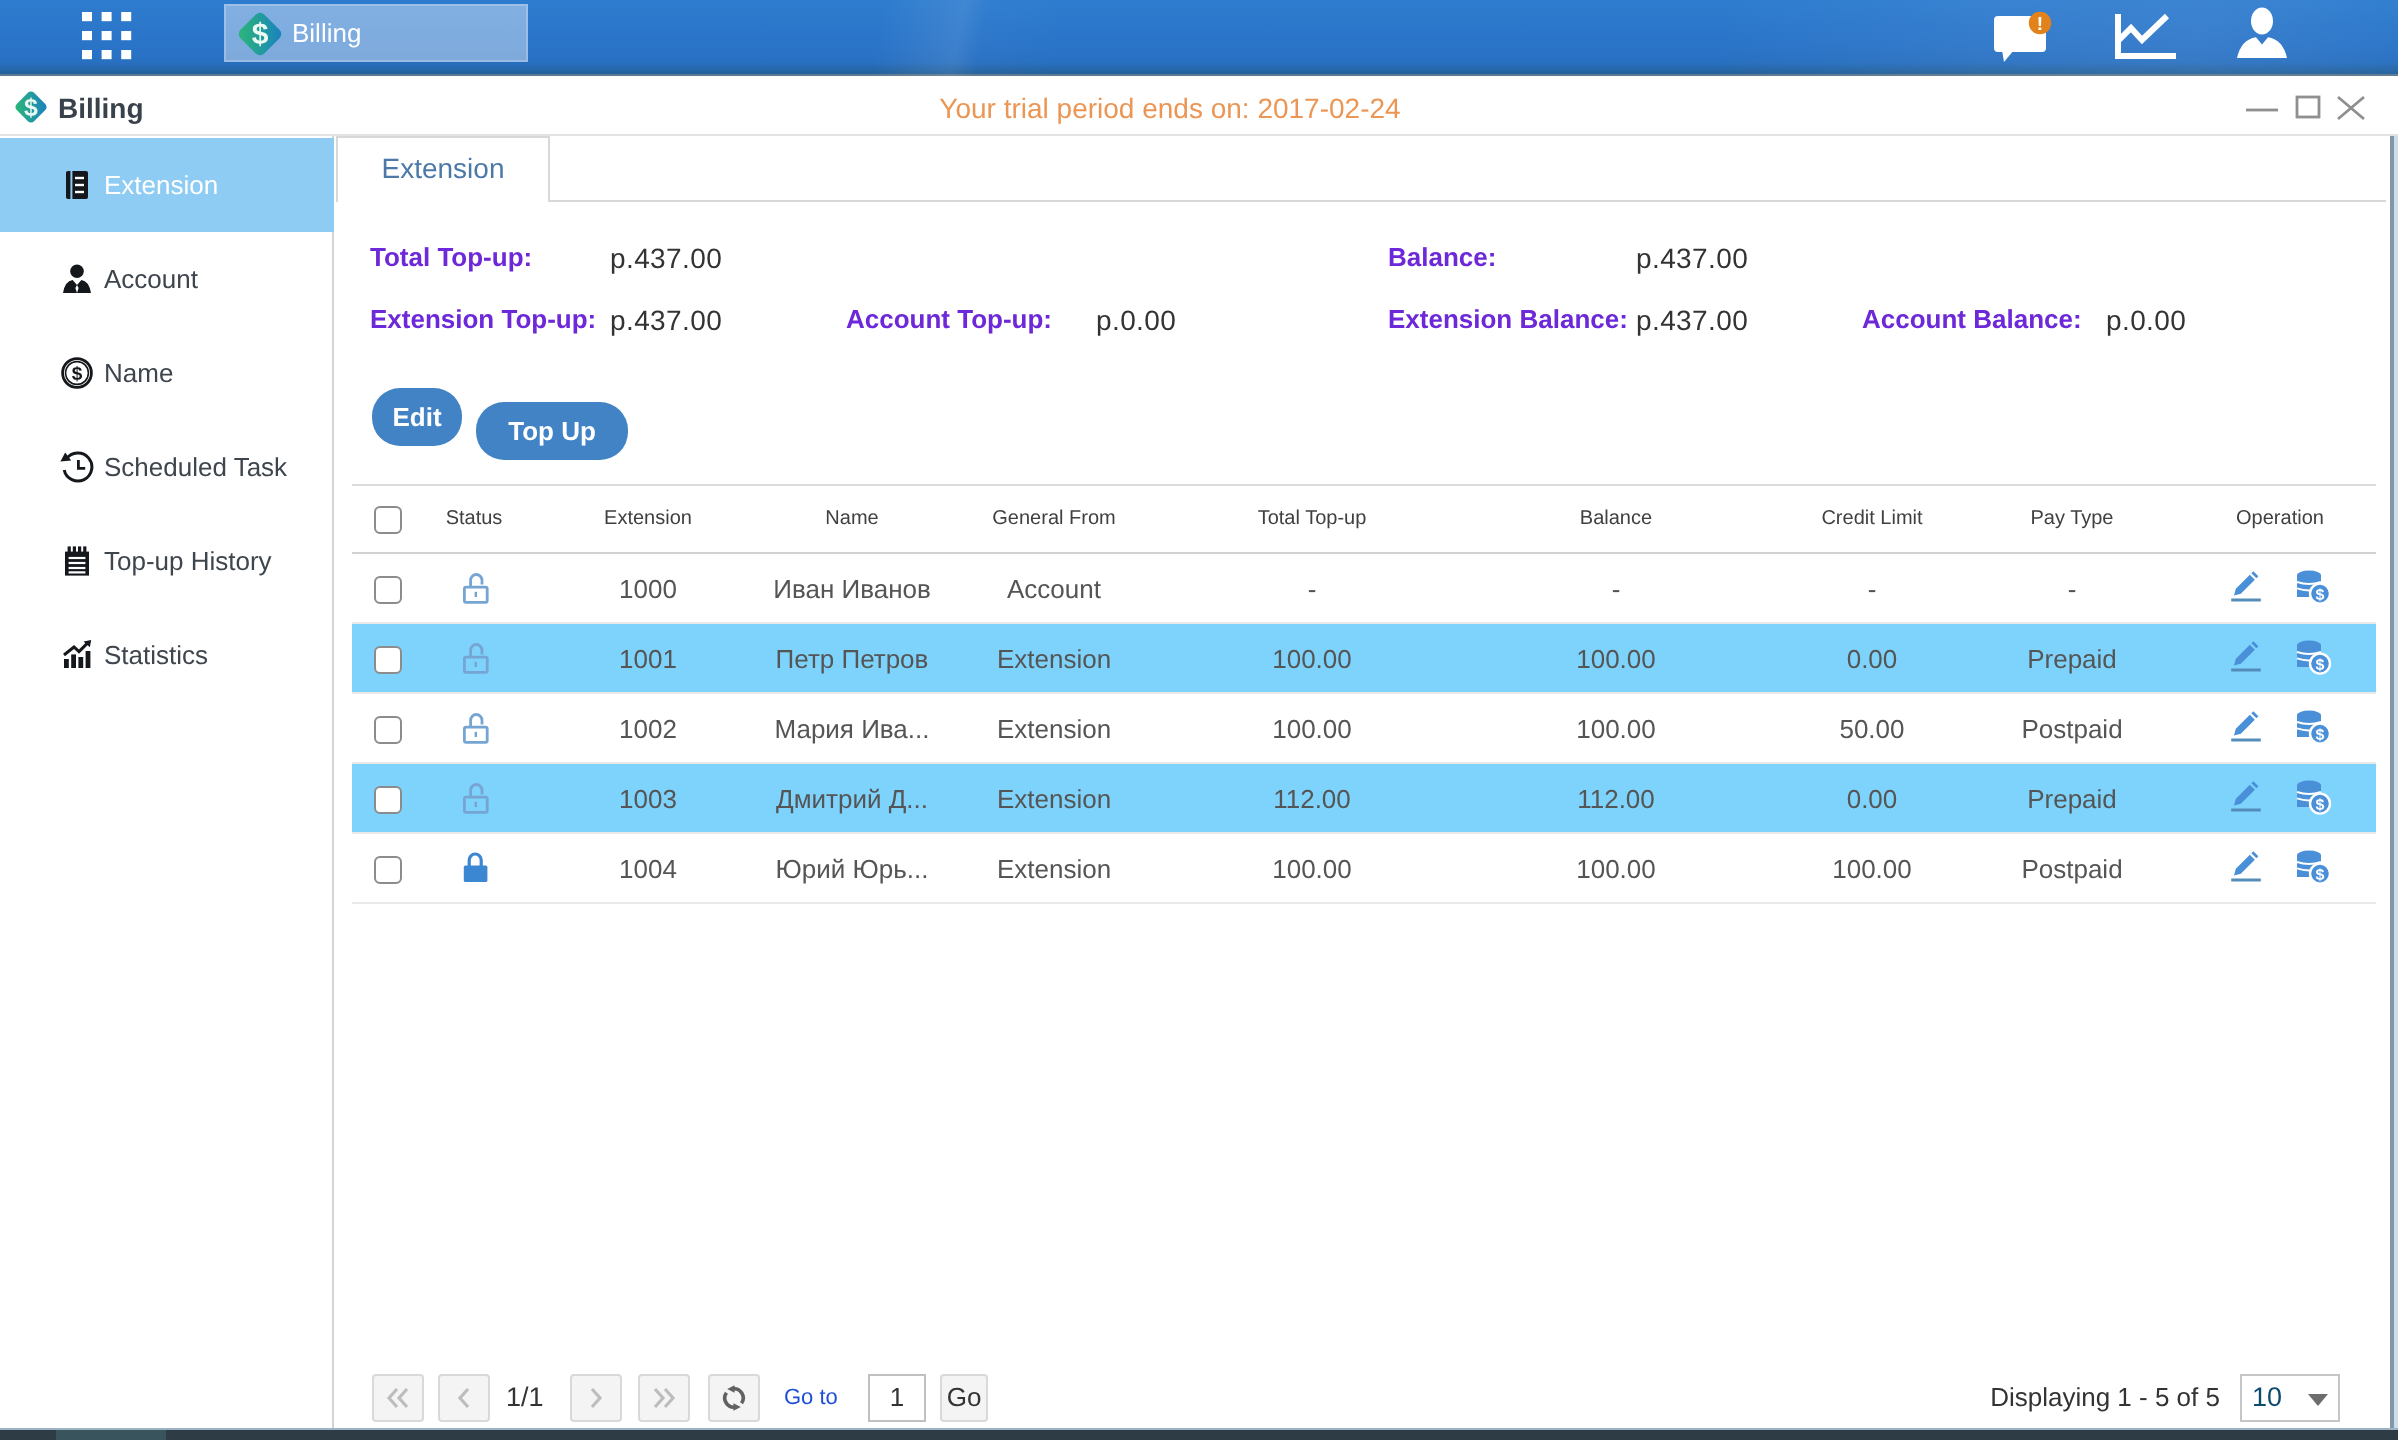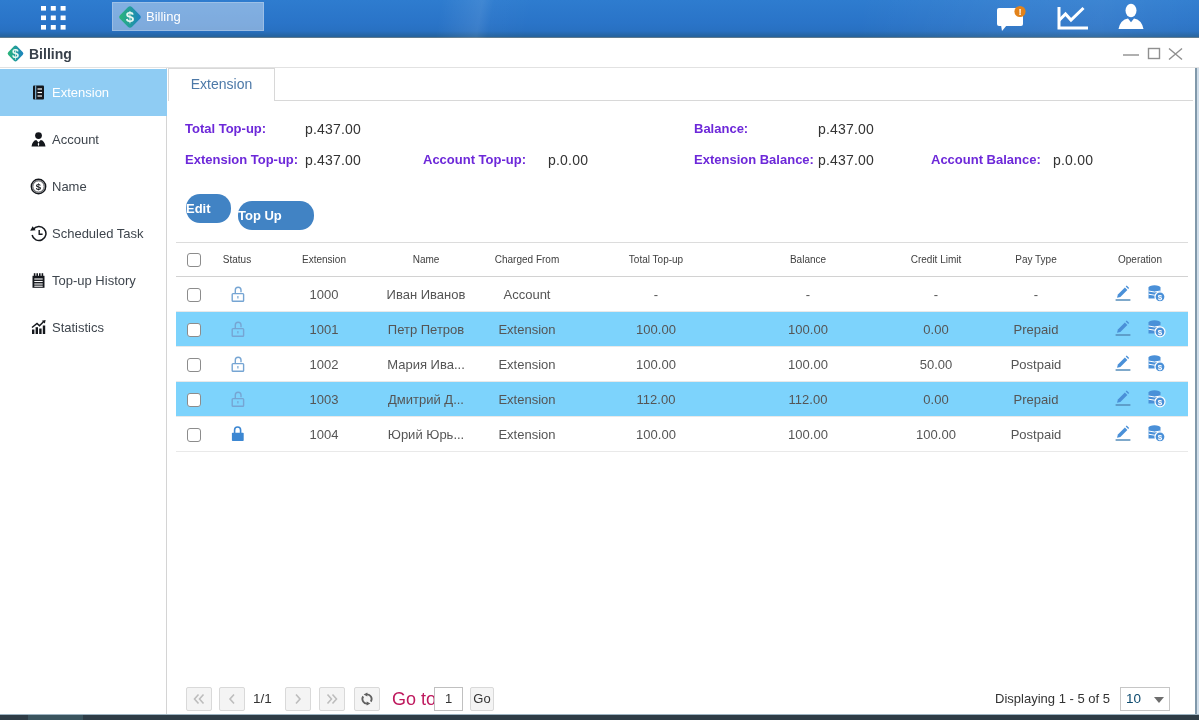--- a/index.html
+++ b/index.html
@@ -35,36 +35,36 @@
 .mi.sel { background:#8fccf3; color:#fff; }
 
 
 #tab1 { left:168px; top:68px; width:107px; height:33px; background:#fff;
   border:1px solid #d8d8d8; border-bottom:none; color:#4d79a8; font-size:14px;
   text-align:center; line-height:31px; }
 #tabline { left:275px; top:100px; width:918px; height:1px; background:#d8d8d8; }
 .lb { font-size:13px; font-weight:bold; color:#6d28d9; }
 .vl { font-size:14px; letter-spacing:0.2px; color:#333; }
 .btn { position:absolute; background:#4183c4; color:#fff; font-size:13px; font-weight:bold;
-  border-radius:14px; line-height:29px; height:29px; }
+  border-radius:14px; text-align:center; line-height:29px; height:29px; }
 
 
 #tbl { left:176px; top:242px; width:1012px; border-collapse:collapse; table-layout:fixed; }
 #tbl th { height:34px; font-weight:normal; font-size:10px; color:#404040;
   border-top:1px solid #dcdcdc; border-bottom:1px solid #d2d2d2; }
 #tbl td { height:35px; font-size:13px; color:#555; text-align:center;
   border-bottom:1px solid #e9e9e9; }
 #tbl tr.alt td { background:#7dd3fc; }
 .cb { display:inline-block; width:14px; height:14px; border:1px solid #8c8c8c;
   border-radius:3px; background:#fff; vertical-align:middle; }
 
 
 .pgbtn { position:absolute; top:687px; width:26px; height:24px; background:#f4f4f4;
   border:1px solid #d9d9d9; border-radius:2px; display:flex; align-items:center; justify-content:center; }
-#goto { left:392px; top:687px; font-size:18px; color:#be185d; line-height:24px; }
+#goto { left:392px; top:687px; font-size:11px; color:#1d4ed8; line-height:24px; }
 #pginput { left:434px; top:687px; width:29px; height:24px; border:1px solid #c0c0c0;
   font-size:13px; color:#333; text-align:center; line-height:22px; background:#fff; }
 #gobtn { left:470px; top:687px; width:24px; height:24px; background:#f4f4f4;
   border:1px solid #d9d9d9; border-radius:2px; font-size:13px; color:#333;
   text-align:center; line-height:22px; }
 #disp { left:900px; top:687px; width:210px; text-align:right; font-size:13px; color:#333; line-height:24px; }
 #dd { left:1120px; top:687px; width:50px; height:24px; border:1px solid #c6c6c6;
   background:#fff; font-size:13.5px; color:#0c4a6e; line-height:22px; padding-left:5px; }
 #dd .caret { position:absolute; right:5px; top:9px; width:0; height:0;
   border-left:5.5px solid transparent; border-right:5.5px solid transparent; border-top:6px solid #6d6d6d; }
@@ -132,20 +132,21 @@
     <defs>
         <linearGradient id="dg2" x1="0" y1="1" x2="1" y2="0">
       <stop offset="0" stop-color="#2cb974"></stop>
           <stop offset="1" stop-color="#1a7fc4"></stop>
     </linearGradient>
       </defs>
     <rect x="4.6" y="4.6" width="16.8" height="16.8" rx="3" fill="url(#dg2)" transform="rotate(45 13 13)"></rect>
     <text x="13" y="19" font-size="17" font-weight="bold" fill="#eafaf2" text-anchor="middle" font-family="Liberation Sans">$</text>
   </svg>
   <div class="abs" id="billtitle">Billing</div>
+  <div class="abs" id="trial">Your trial period ends on: 2017-02-24</div>
   <svg class="abs wc" style="left:1122px; top:47px" width="64" height="14" viewBox="0 0 64 14">
     <line x1="1" y1="8" x2="17" y2="8" stroke="#8f8f8f" stroke-width="1.4"></line>
     <rect x="26.5" y="1.5" width="11" height="10" fill="none" stroke="#8f8f8f" stroke-width="1.4"></rect>
     <path d="M47 1.5 L60 12.5 M60 1.5 L47 12.5" stroke="#8f8f8f" stroke-width="1.4"></path>
   </svg>
 
   <div class="abs" id="sidebar"></div>
   <div class="mi sel" style="top:69px">
     <svg class="ic" viewBox="0 0 17 17">
         <g fill="#14171c">
@@ -247,21 +248,21 @@
         <col style="width:88px">
       <col style="width:112px">
         <col style="width:96px">
     </colgroup>
     <tbody>
         <tr>
       <th><span class="cb"></span></th>
           <th>Status</th>
           <th>Extension</th>
           <th>Name</th>
-      <th>Charged From</th>
+      <th>General From</th>
           <th>Total Top-up</th>
           <th>Balance</th>
           <th>Credit Limit</th>
       <th>Pay Type</th>
           <th>Operation</th>
     </tr>
     <tr>
       <td><span class="cb"></span></td>
           <td class="lockcell"><svg width="21" height="20" viewBox="0 0 21 20">
               <rect x="5.2" y="10.6" width="11.4" height="7.6" rx="0.8" fill="none" stroke="#76a5d3" stroke-width="1.4"></rect>

